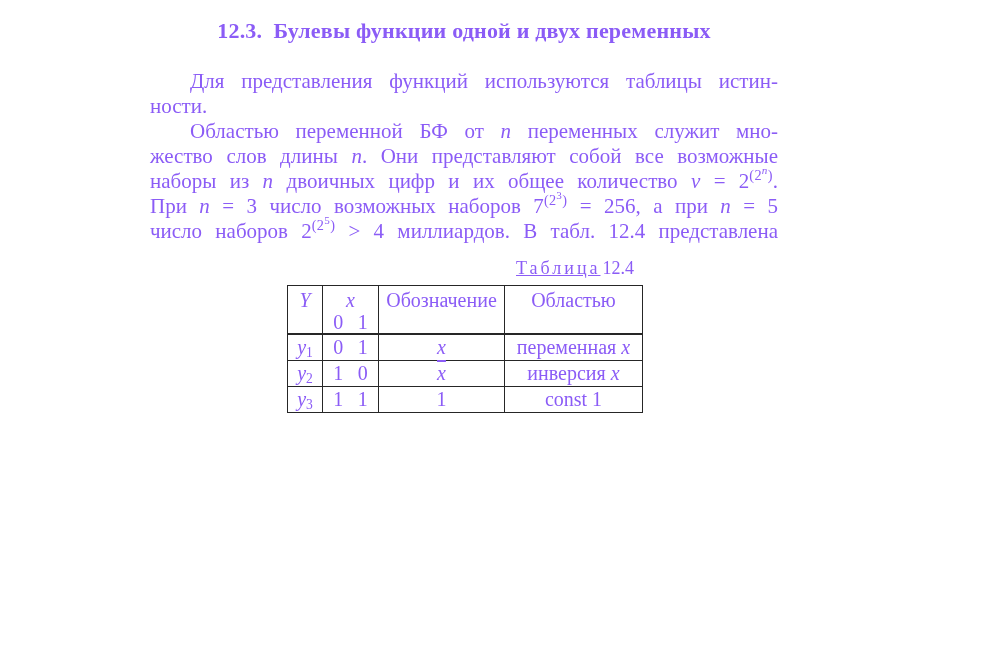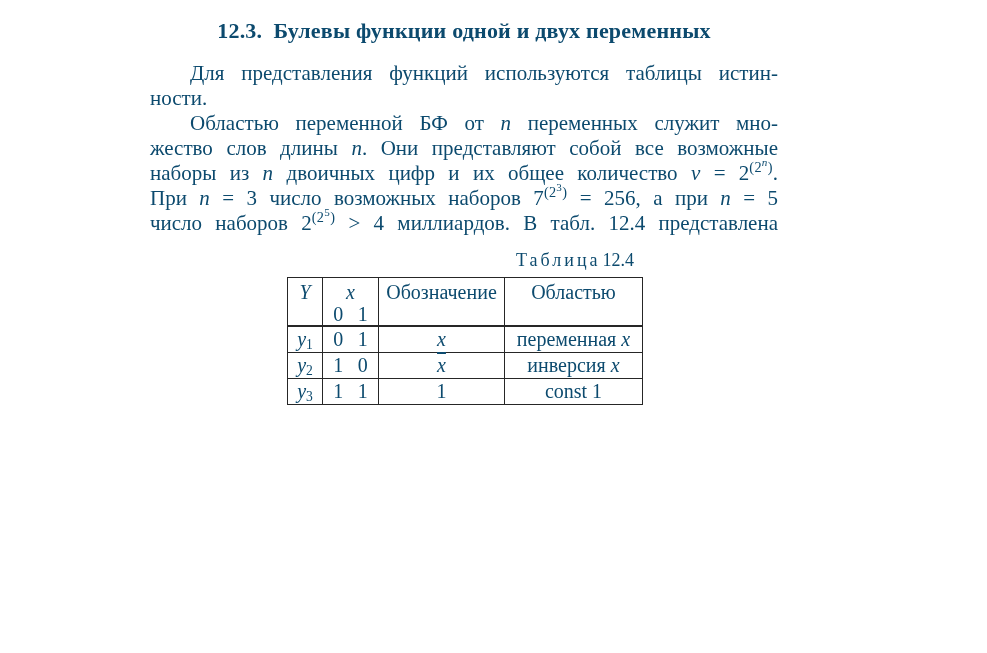--- a/index.html
+++ b/index.html
@@ -1,37 +1,37 @@
 <!DOCTYPE html>
 <html><head>
 <meta charset="utf-8">
 <style>
   * { margin: 0; padding: 0; box-sizing: border-box; }
   html, body { width: 987px; height: 653px; background: #ffffff; }
   .page {
     position: relative;
     width: 987px; height: 582px;
     background: #ffffff;
-    color: #0c4a6e;
+    color: #8b5cf6;
     font-family: "Liberation Serif", "DejaVu Serif", serif;
     overflow: hidden;
   }
   .content {
     position: absolute;
     left: 150px; top: 18px;
     width: 628px;
   }
   .title {
     font-size: 22px;
     font-weight: bold;
     text-align: center;
     line-height: 26px;
     letter-spacing: 0.2px;
   }
-  .para { margin-top: 17px; }
+  .para { margin-top: 25px; }
   .para2 { margin-top: 0; }
   .tline {
     font-size: 21px;
     line-height: 25px;
     height: 25px;
     white-space: nowrap;
   }
   .jline { text-align: justify; white-space: normal; }
   .jline::after { content: ""; display: inline-block; width: 100%; }
   .indent { text-indent: 40px; }
@@ -51,21 +51,21 @@
     margin-left: 137px;
     width: 355px;
   }
   .caption {
     margin-top: 14px;
     font-size: 18px;
     line-height: 20px;
     text-align: right;
     padding-right: 8px;
   }
-  .caption .cap-word { letter-spacing: 3px; }
+  .caption .cap-word { letter-spacing: 3px; text-decoration: underline; }
   .caption .cap-num { margin-left: 2px; margin-top: 32px; }
   table.truth {
     margin-top: 7px;
     border-collapse: collapse;
     width: 355px;
     font-size: 20px;
     table-layout: fixed;
   }
   table.truth td {
     border: 1px solid #262626;

